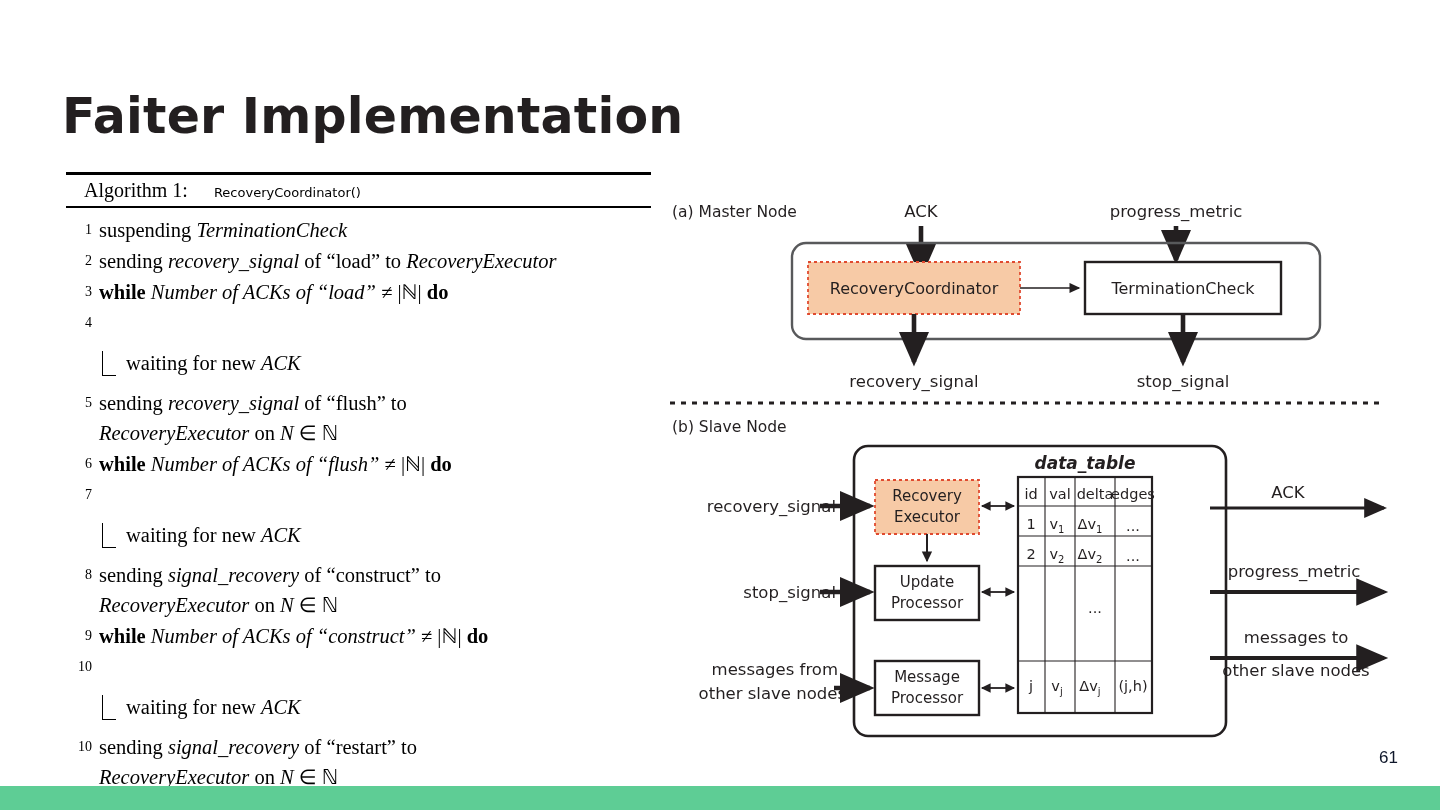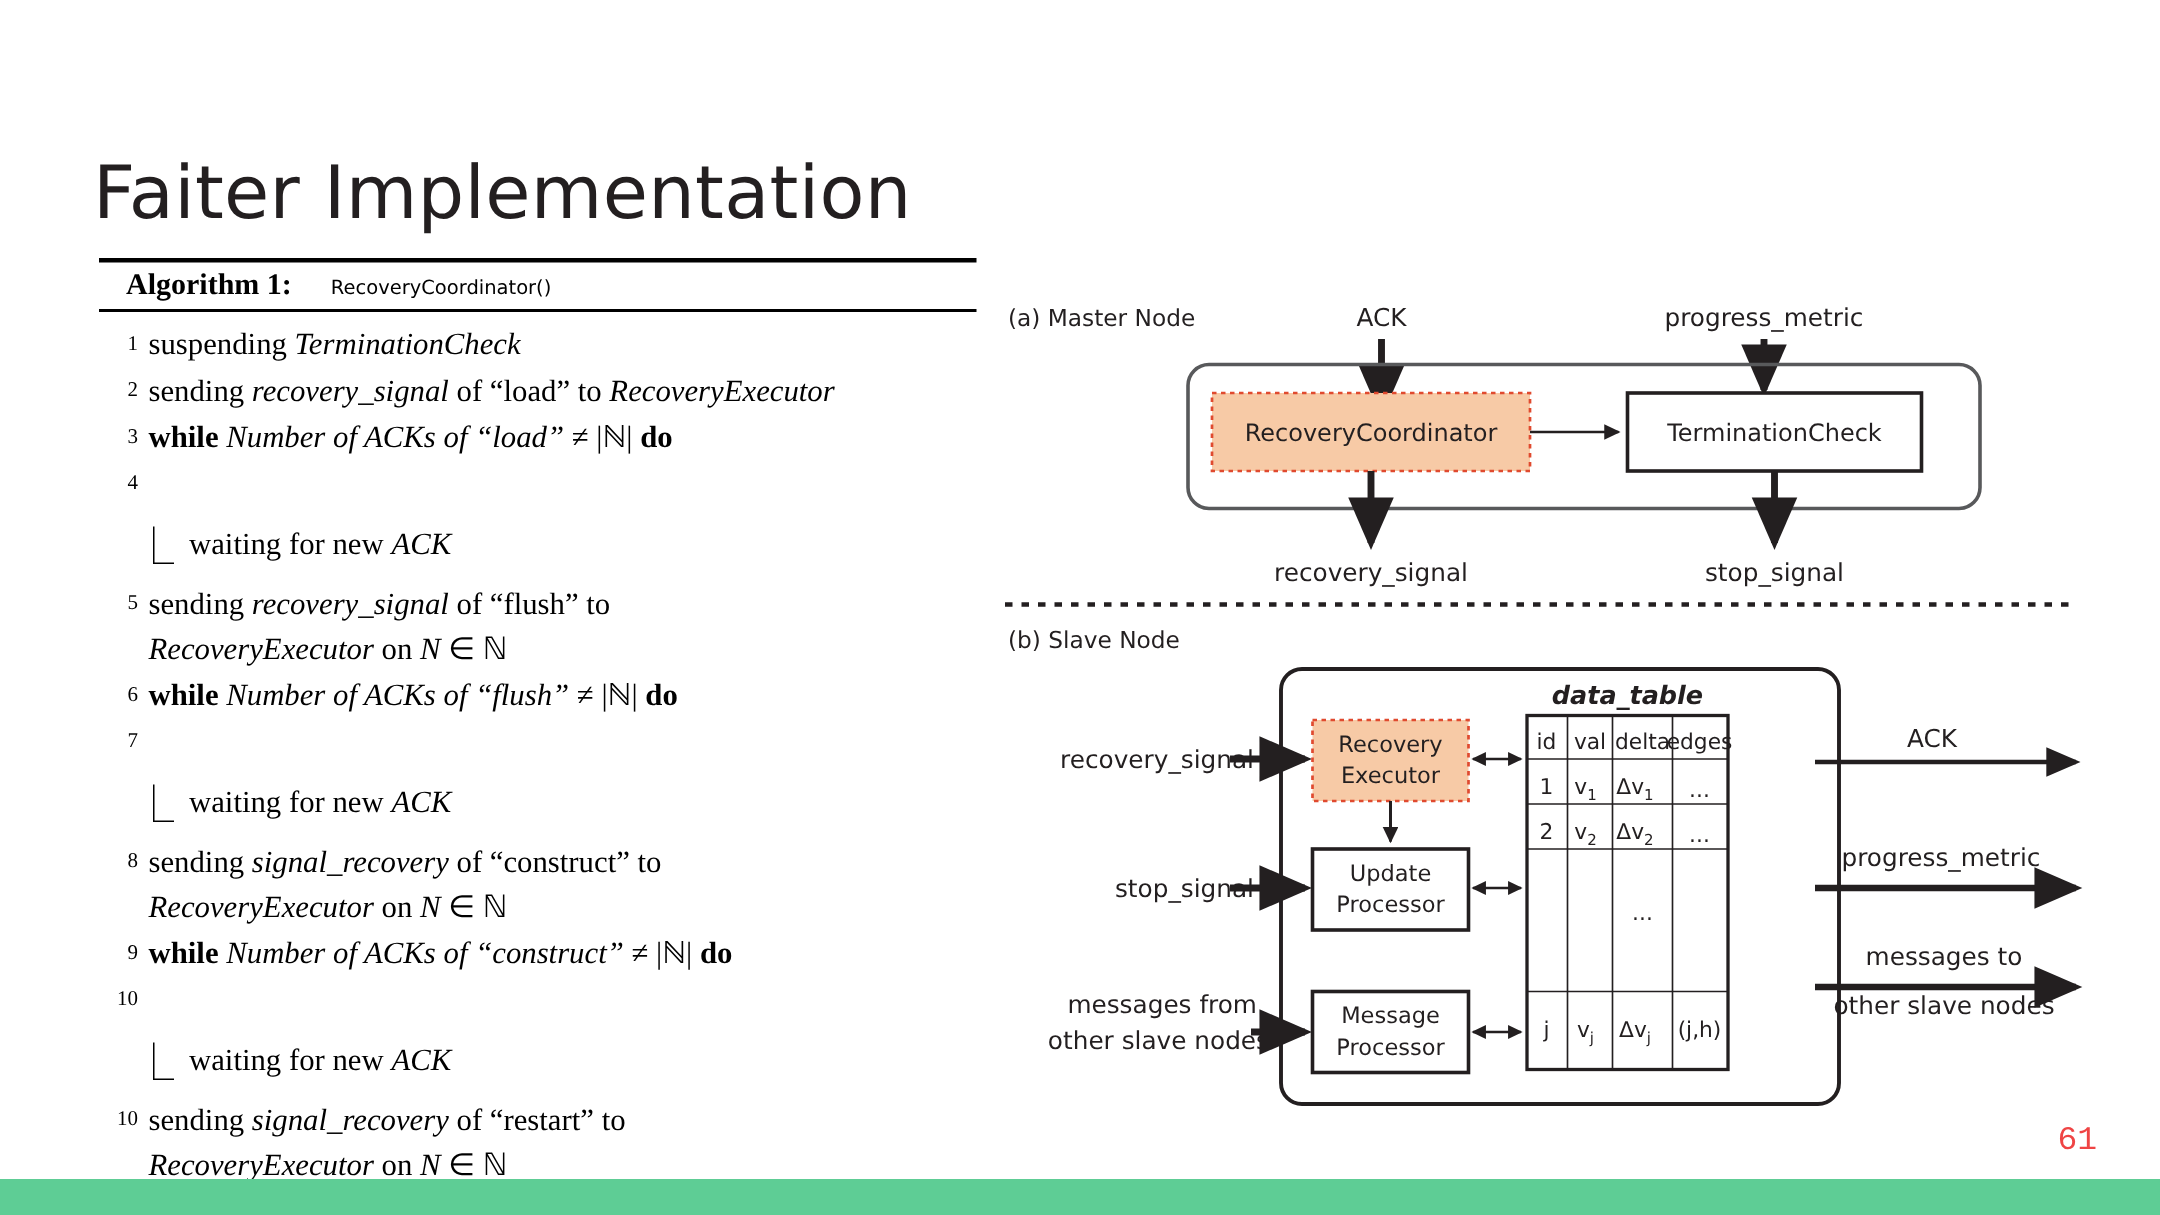--- a/index.html
+++ b/index.html
@@ -13,24 +13,24 @@
     position: relative;
     overflow: hidden;
     font-family: "Liberation Sans", sans-serif;
     color: #111111;
   }
 
   
   #slide-title {
     position: absolute;
     left: 62px;
-    top: 100px;
+    top: 88px;
     font-family: "DejaVu Sans", sans-serif;
     font-size: 49px;
-    font-weight: 400;
+    font-weight: 700;
     letter-spacing: 0.2px;
     color: #231f20;
     white-space: nowrap;
   }
 
   
   #algorithm-block {
     position: absolute;
     left: 66px;
     top: 172px;
@@ -40,21 +40,21 @@
   }
   .alg-rule-top {
     border-top: 3px solid #000;
     height: 0;
   }
   .alg-caption {
     font-size: 20px;
     padding: 4px 0 4px 18px;
     white-space: nowrap;
   }
-  .alg-caption b { font-weight: bold; }
+  .alg-caption b { font-weight: normal; }
   .alg-caption .caption-name {
     font-family: "DejaVu Sans", sans-serif;
     font-size: 13px;
     font-weight: 400;
     margin-left: 21px;
   }
   .alg-rule-mid {
     border-top: 2px solid #000;
     height: 0;
     margin-bottom: 6px;
@@ -149,23 +149,23 @@
     font-weight: bold;
     font-size: 17px;
     fill: #231f20;
   }
 
   
   #page-number {
     position: absolute;
     right: 42px;
     top: 748px;
-    font-family: Liberation Mono, monospace;
-    font-size: 22px;
-    color: #ef4444;
+    font-family: Liberation Sans, sans-serif;
+    font-size: 17px;
+    color: #0f172a;
   }
   #footer-bar {
     position: absolute;
     left: 0;
     bottom: 0;
     width: 1440px;
     height: 24px;
   }
 </style>
 </head>

